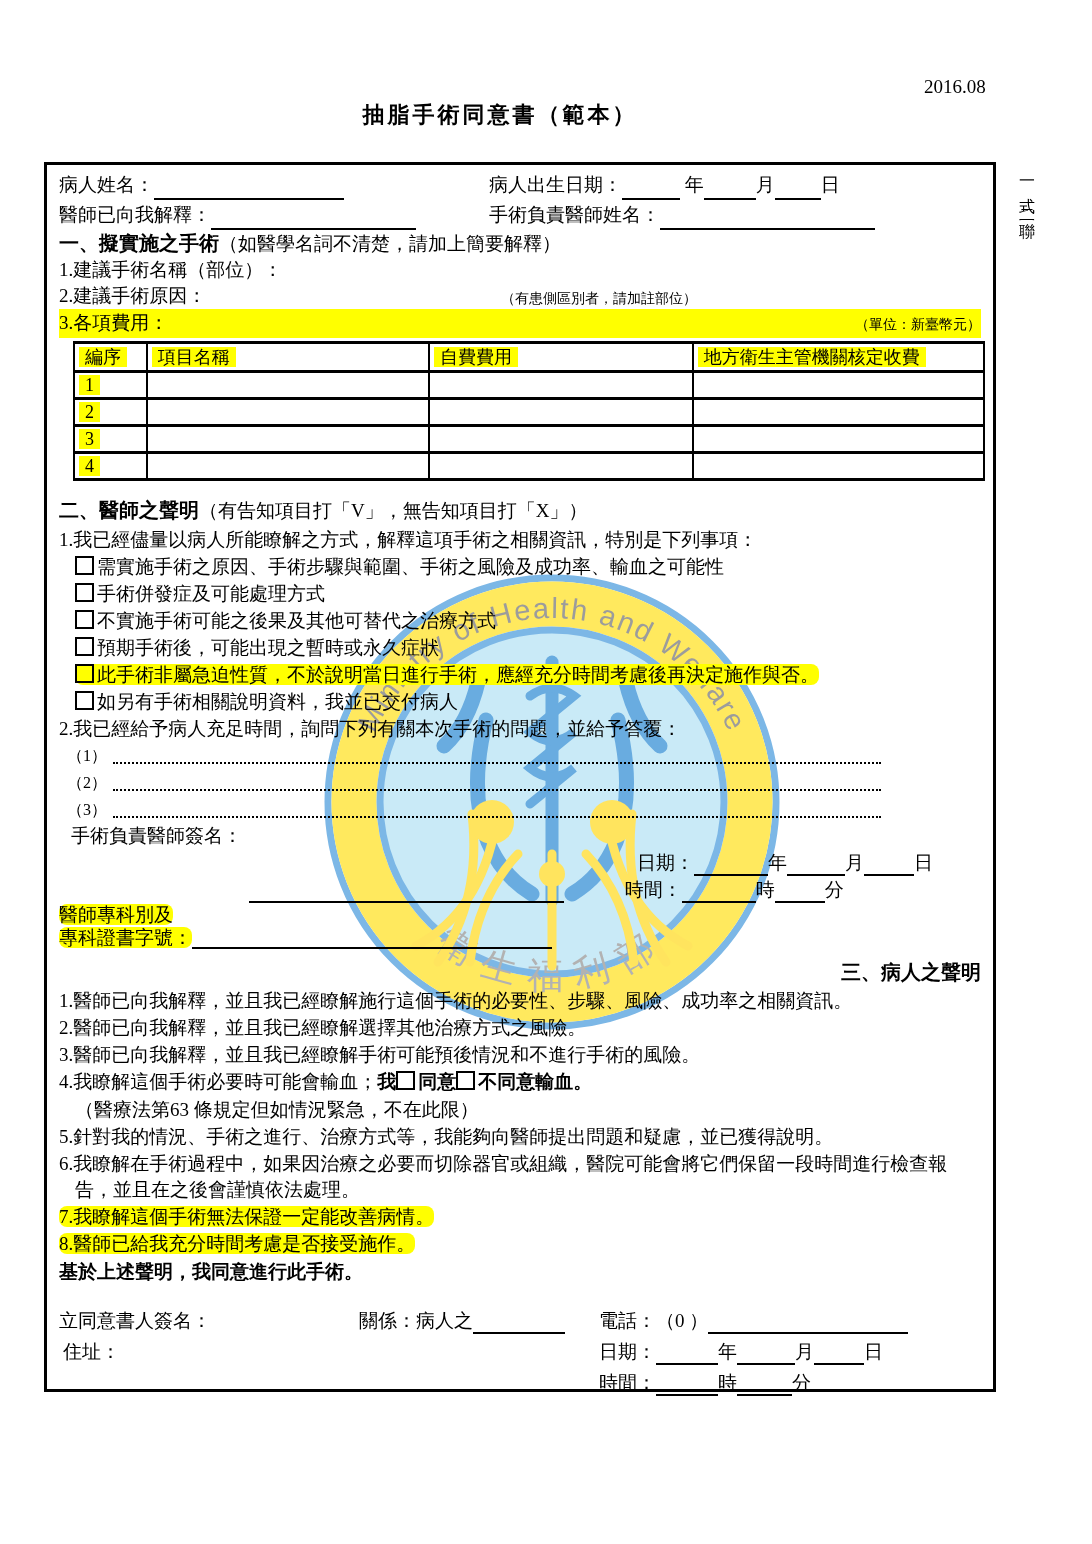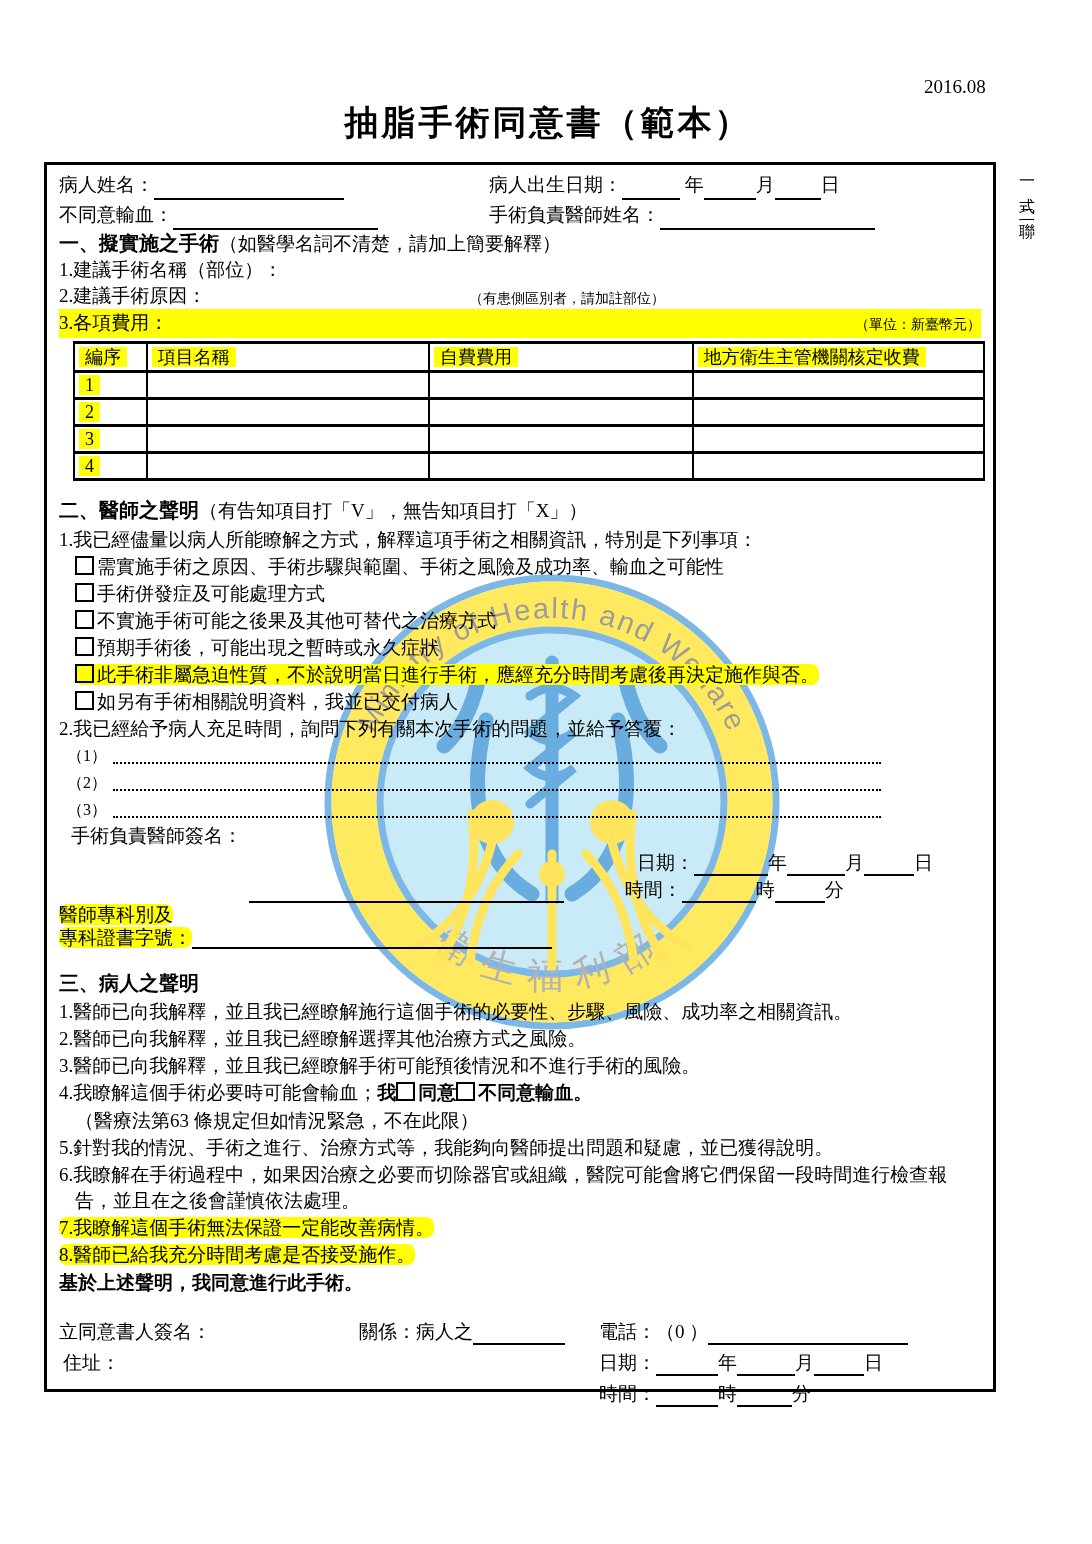--- a/index.html
+++ b/index.html
@@ -1,37 +1,37 @@
 <!DOCTYPE html>
 <html><head>
 <meta charset="utf-8">
 <style>
   html,body{margin:0;padding:0;background:#fff;}
   .page{position:relative;width:1092px;height:1544px;background:#fff;overflow:hidden;
         font-family:"Liberation Serif","DejaVu Serif",serif;color:#000;}
   .stamp{position:absolute;top:76px;left:924px;font-size:19px;}
   .title{position:absolute;top:100px;left:0;width:1000px;text-align:center;
-         font-size:34px;font-weight:bold;letter-spacing:3px;padding-left:48px;}
+         font-size:22px;font-weight:bold;letter-spacing:3px;}
   .sidenote{position:absolute;top:172px;left:1016px;writing-mode:vertical-rl;
             font-size:16px;letter-spacing:13px;}
   .wm{position:absolute;top:570px;left:320px;z-index:0;}
   .formbox{position:absolute;top:162px;left:44px;width:952px;height:1230px;
            border:3px solid #000;box-sizing:border-box;padding:5px 12px;z-index:1;}
   .ln{font-size:19px;line-height:27px;white-space:nowrap;position:relative;}
   .r1,.r2{height:30px;line-height:30px;}
   .rt{position:absolute;left:430px;top:0;}
   .bl{display:inline-block;border-bottom:2px solid #000;height:19px;vertical-align:bottom;}
   .b190{width:190px}.b205{width:205px}.b215{width:215px}.b58{width:58px}.b52{width:52px}
   .b46{width:46px}.b74{width:74px}.b62{width:62px}.b55{width:55px}.b50{width:50px}
   .b92{width:92px}.b200{width:200px}.b315{width:315px}.b360{width:360px}
   .hd{font-size:20px;font-weight:bold;}
   .hdn{font-size:19px;font-weight:normal;}
   .hl{background:#ffff00;border-radius:8px;}
   .bar{display:flex;justify-content:space-between;align-items:baseline;background:#ffff00;line-height:26px;gap:20px;}
-  .sm{font-size:14px;}
+  .sm{font-size:14px;margin-left:32px;}
   .feetable{border-collapse:collapse;margin:3px 0 6px 14px;width:912px;}
   .feetable th,.feetable td{border:2px solid #000;border-top-width:3px;border-bottom-width:3px;
       font-size:18px;font-weight:normal;padding:0 4px;text-align:left;height:24px;}
   .feetable th{height:26px;}
   .feetable .hlt{background:#ffff00;padding:0 6px;}
   .cb{display:inline-block;width:15px;height:15px;border:2px solid #000;vertical-align:-2px;margin-right:3px;}
   .cbl{padding-left:16px;line-height:27px;}
   .ans{display:flex;align-items:flex-end;line-height:27px;padding-left:8px;}
   .dot{flex:1;border-bottom:2px dotted #000;margin:0 100px 5px 6px;height:1px;}
   .ind{margin-left:578px;}
@@ -89,21 +89,21 @@
   <div class="formbox">
 
     <div class="ln r1">
       <span>病人姓名：</span><span class="bl b190"></span>
       <span class="rt">
         <span>病人出生日期：</span><span class="bl b58"></span>
         <span>年</span><span class="bl b52"></span><span>月</span><span class="bl b46"></span><span>日</span>
       </span>
     </div>
     <div class="ln r2">
-      <span>不同意輸血：</span><span class="bl b205"></span>
+      <span>醫師已向我解釋：</span><span class="bl b205"></span>
       <span class="rt">
         <span>手術負責醫師姓名：</span><span class="bl b215"></span>
       </span>
     </div>
 
     <div class="ln hd" style="line-height:27px;">
       <span>一、擬實施之手術</span><span class="hdn">（如醫學名詞不清楚，請加上簡要解釋）</span>
     </div>
     <div class="ln" style="line-height:26px;">1.建議手術名稱（部位）：</div>
     <div class="ln" style="line-height:26px;">
@@ -183,21 +183,21 @@
     <div class="ln ind">
       <span>日期：</span><span class="bl b74"></span><span>年</span><span class="bl b58"></span><span>月</span><span class="bl b50"></span><span>日</span>
     </div>
     <div class="ln">
       <span class="bl b315" style="margin-left:190px;"></span>
       <span style="margin-left:56px;"><span>時間：</span><span class="bl b74"></span><span>時</span><span class="bl b50"></span><span>分</span></span>
     </div>
     <div class="ln" style="line-height:23px;"><span class="hl">醫師專科別及</span></div>
     <div class="ln" style="line-height:23px;"><span class="hl">專科證書字號：</span><span class="bl b360"></span></div>
 
-    <div class="ln hd" style="margin-top:20px;line-height:29px;">三、病人之聲明</div>
+    <div class="ln hd" style="margin-top:9px;line-height:29px;text-align:right;">三、病人之聲明</div>
     <div class="ln">1.醫師已向我解釋，並且我已經瞭解施行這個手術的必要性、步驟、風險、成功率之相關資訊。</div>
     <div class="ln">2.醫師已向我解釋，並且我已經瞭解選擇其他治療方式之風險。</div>
     <div class="ln">3.醫師已向我解釋，並且我已經瞭解手術可能預後情況和不進行手術的風險。</div>
     <div class="ln" style="line-height:28px;">
       <span>4.我瞭解這個手術必要時可能會輸血；</span><span class="b">我</span><span class="cb"></span><span class="b">同意</span><span class="cb"></span><span class="b">不同意輸血。</span>
     </div>
     <div class="ln" style="padding-left:16px;">（醫療法第63 條規定但如情況緊急，不在此限）</div>
     <div class="ln">5.針對我的情況、手術之進行、治療方式等，我能夠向醫師提出問題和疑慮，並已獲得說明。</div>
     <div class="ln">6.我瞭解在手術過程中，如果因治療之必要而切除器官或組織，醫院可能會將它們保留一段時間進行檢查報</div>
     <div class="ln" style="padding-left:16px;line-height:26px;">告，並且在之後會謹慎依法處理。</div>

